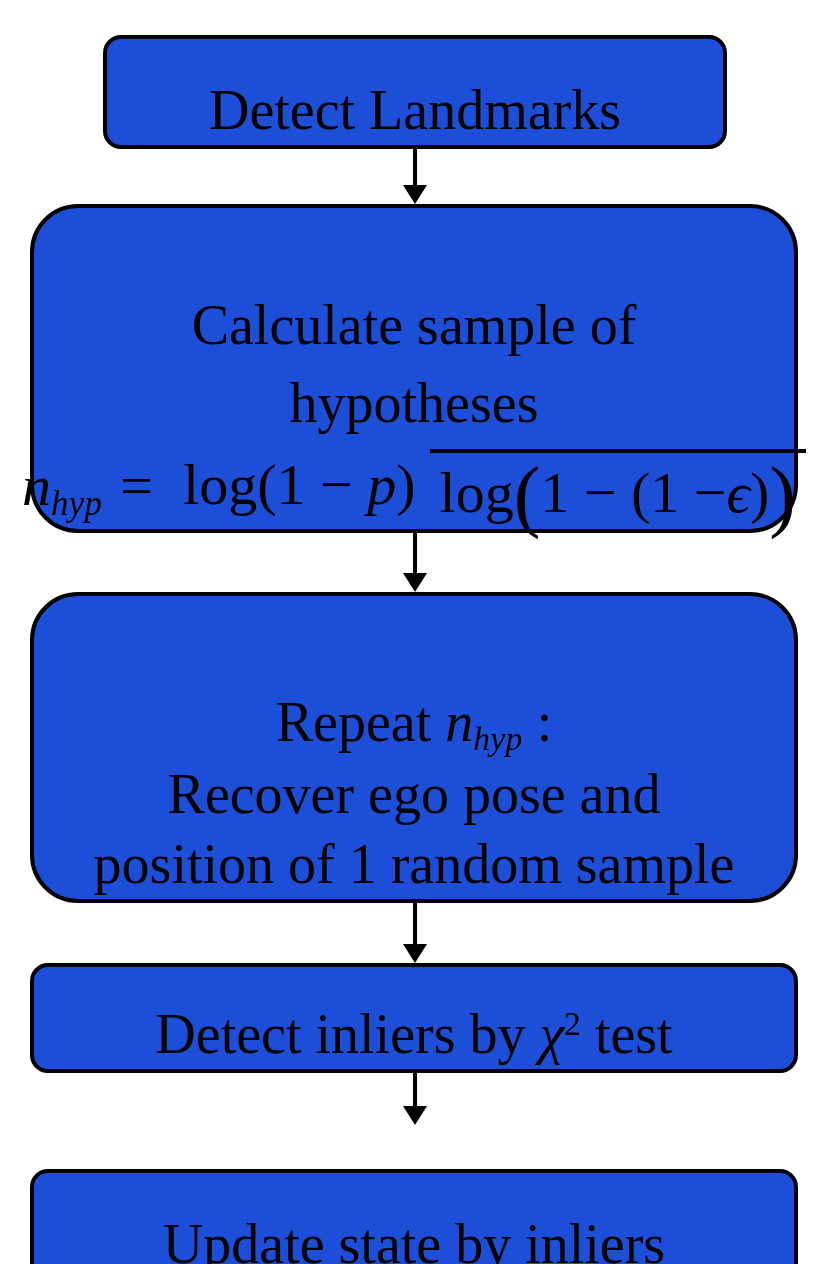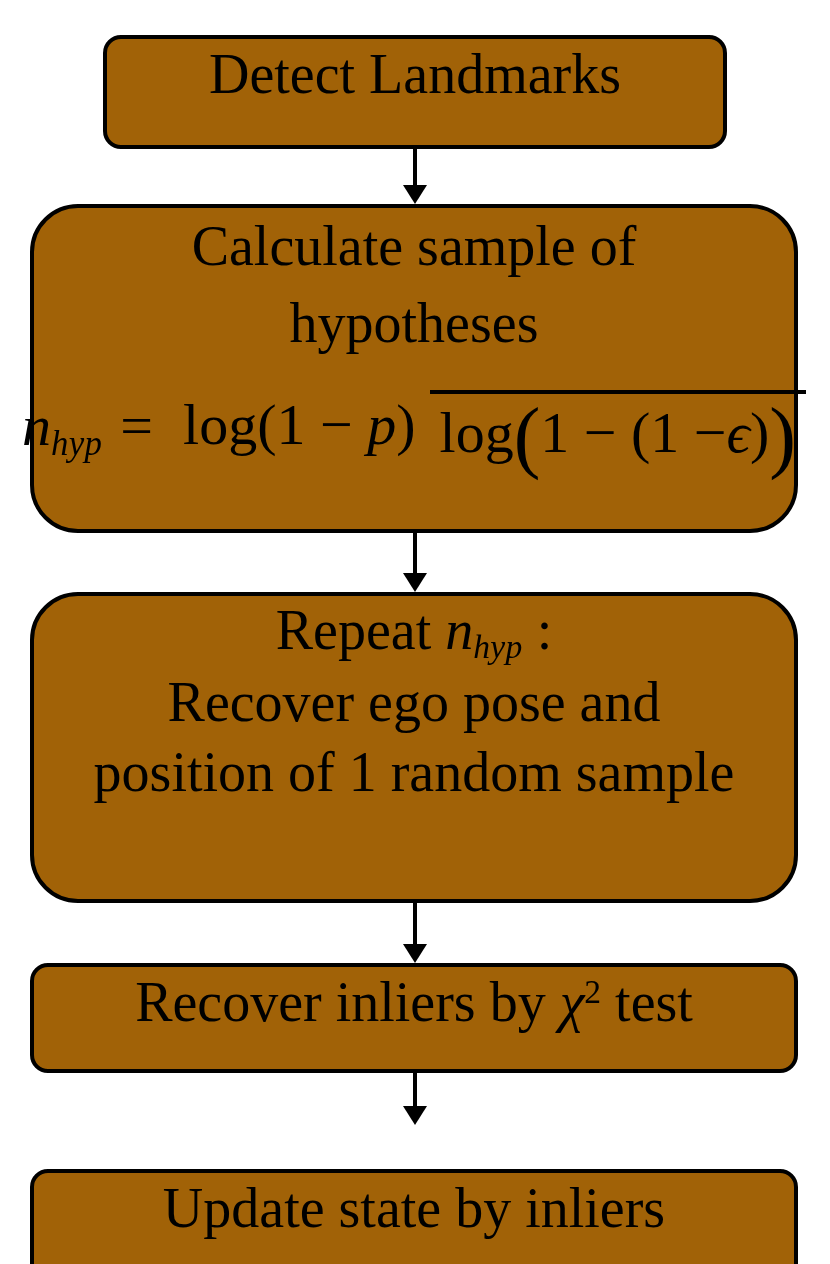--- a/index.html
+++ b/index.html
@@ -13,25 +13,25 @@
     height: 1264px;
     background: #ffffff;
     font-family: "Liberation Serif", "DejaVu Serif", serif;
     color: #000000;
     overflow: hidden;
   }
   .box {
     position: absolute;
     box-sizing: border-box;
     border: 4px solid #000000;
-    background: #a16207;
+    background: #1d4ed8;
     display: flex;
     flex-direction: column;
     align-items: center;
-    justify-content: flex-start;
+    justify-content: flex-end;
     text-align: center;
     font-size: 56px;
     line-height: 1.25;
   }
   .r-small { border-radius: 18px; }
   .r-large { border-radius: 48px; }
 
   .box1 { left: 103px; top: 35px;   width: 624px; height: 114px; }
   .box2 { left: 30px;  top: 204px;  width: 768px; height: 329px; line-height: 1.38; }
   .box3 { left: 30px;  top: 592px;  width: 768px; height: 311px; line-height: 1.24; }
@@ -50,21 +50,21 @@
     vertical-align: 0.55em;
   }
   .colon { margin-left: 14px; }
 
   .formula {
     display: flex;
     align-items: center;
     justify-content: center;
     font-size: 58px;
     line-height: 1.05;
-    margin-top: 27px;
+    margin-top: 7px;
   }
   .lhs { white-space: nowrap; }
   .eq  { margin: 0 16px 0 18px; }
   .frac {
     display: inline-flex;
     align-items: center;
   }
   .num { padding: 0 14px 8px 14px; white-space: nowrap; }
   .den {
     border-top: 4px solid #000000;
@@ -149,21 +149,21 @@
     <span>Recover ego pose and</span>
     <span>position of 1 random sample</span>
   </div>
 
   <div class="arrow a3">
     <div class="shaft"></div>
     <div class="head"></div>
   </div>
 
   <div class="box box4 r-small">
-    <span><span>Recover inliers by </span><span class="mvar">χ</span><span class="msup">2</span><span> test</span></span>
+    <span><span>Detect inliers by </span><span class="mvar">χ</span><span class="msup">2</span><span> test</span></span>
   </div>
 
   <div class="arrow a4">
     <div class="shaft"></div>
     <div class="head"></div>
   </div>
 
   <div class="box box5 r-small">
     <span>Update state by inliers</span>
   </div>

